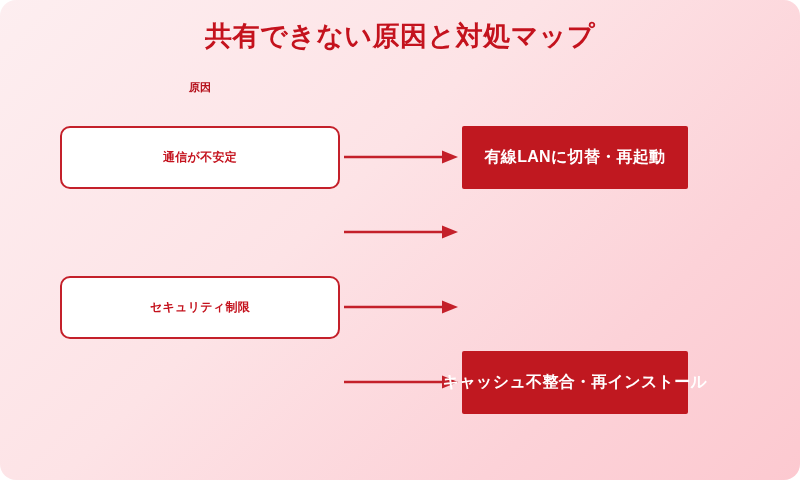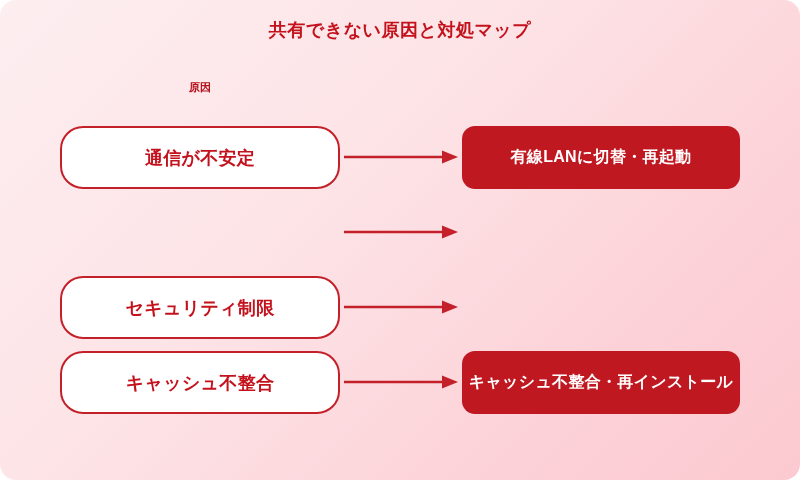--- a/index.html
+++ b/index.html
@@ -25,21 +25,21 @@
     overflow: hidden;
   }
 
   
   .title {
     position: absolute;
     top: 18px;
     left: 0;
     width: 800px;
     text-align: center;
-    font-size: 18px;
+    font-size: 27px;
     font-weight: bold;
     color: #c4121d;
     letter-spacing: 0.5px;
     white-space: nowrap;
   }
 
   
   .col-head {
     position: absolute;
     top: 80px;
@@ -67,40 +67,40 @@
 
   .cause-box {
     position: absolute;
     left: 60px;
     top: 0;
     width: 280px;
     height: 63px;
     box-sizing: border-box;
     background: #ffffff;
     border: 2.5px solid #c4202a;
-    border-radius: 23px;
+    border-radius: 10px;
     display: flex;
     align-items: center;
     justify-content: center;
     color: #c4121d;
-    font-size: 18px;
+    font-size: 12px;
     font-weight: bold;
     letter-spacing: 0.3px;
     white-space: nowrap;
   }
 
   .action-box {
     position: absolute;
     left: 462px;
     top: 0;
-    width: 278px;
+    width: 226px;
     height: 63px;
     box-sizing: border-box;
     background: #c01820;
-    border-radius: 13px;
+    border-radius: 2px;
     display: flex;
     align-items: center;
     justify-content: center;
     color: #ffffff;
     font-size: 16px;
     font-weight: bold;
     letter-spacing: 0.3px;
     white-space: nowrap;
   }
 
@@ -150,21 +150,20 @@
       <div class="cause-box">セキュリティ制限</div>
       <div class="arrow">
         <svg width="116" height="16" viewBox="0 0 116 16" xmlns="http://www.w3.org/2000/svg">
           <line x1="0" y1="8" x2="100" y2="8" stroke="#c4202a" stroke-width="2.6"></line>
           <polygon points="98,1.5 114,8 98,14.5" fill="#c4202a"></polygon>
         </svg>
       </div>
     </div>
 
     <div class="row">
-      <div class="cause-box">キャッシュ不整合</div>
       <div class="arrow">
         <svg width="116" height="16" viewBox="0 0 116 16" xmlns="http://www.w3.org/2000/svg">
           <line x1="0" y1="8" x2="100" y2="8" stroke="#c4202a" stroke-width="2.6"></line>
           <polygon points="98,1.5 114,8 98,14.5" fill="#c4202a"></polygon>
         </svg>
       </div>
       <div class="action-box">キャッシュ不整合・再インストール</div>
     </div>
 
   </div>

